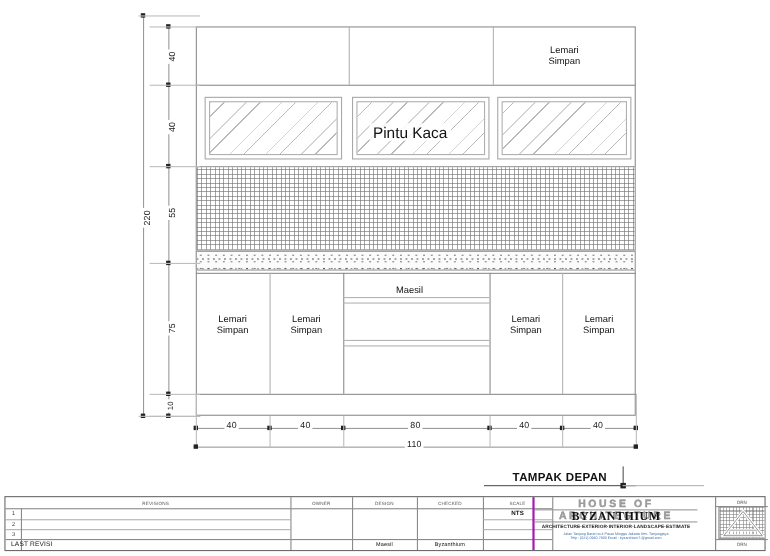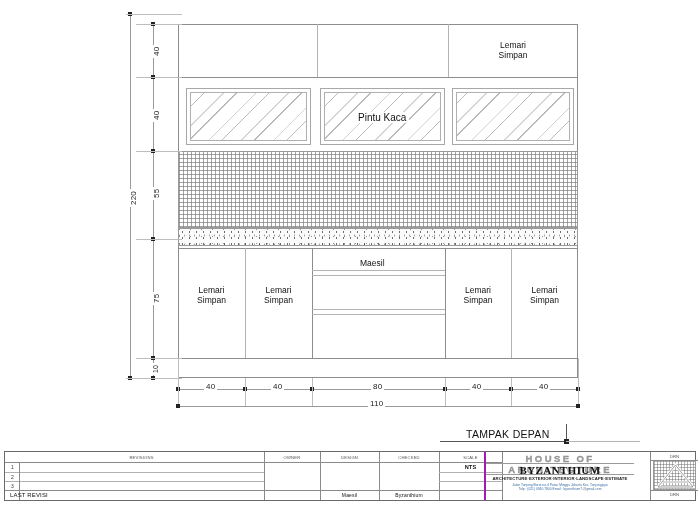--- a/index.html
+++ b/index.html
@@ -62,21 +62,21 @@
        radial-gradient(rgba(60,60,60,.75) 0.6px, transparent 0.7px),
        radial-gradient(rgba(90,90,90,.55) 0.5px, transparent 0.6px),
        radial-gradient(rgba(40,40,40,.5) 0.5px, transparent 0.6px);
      background-size:7px 6px, 5px 9px, 11px 7px;
      background-position:0 0, 3px 2px, 6px 4px;
   }
   .matlabel{position:absolute;font-size:9px;color:#111;white-space:nowrap;
      background:rgba(255,255,255,.86);padding:0 3px;}
 
   
-  #viewtitle{position:absolute;font-size:10.5px;font-weight:normal;letter-spacing:.3px;color:#111;}
+  #viewtitle{position:absolute;font-size:10.5px;font-weight:bold;letter-spacing:.3px;color:#111;}
 
   
   #tblock{position:absolute;left:4px;top:451px;width:692px;height:50px;
           border:1px solid #6a6a6a;box-sizing:border-box;background:#fff;}
   .tbcell{position:absolute;box-sizing:border-box;font-size:4.6px;color:#2a2a2a;
           display:flex;align-items:center;justify-content:center;text-align:center;
           letter-spacing:.15px;overflow:hidden;}
   .tbhdr{font-size:4.2px;color:#555;}
   .lastrev{font-size:6px;color:#111;justify-content:flex-start;padding-left:5px;}
   .revnum{font-size:5px;color:#333;justify-content:flex-start;padding-left:6px;}
@@ -128,21 +128,21 @@
 
   <div class="glassdoor" style="left:186px;top:88px;width:125px;height:57px;">
     <div class="glassinner"></div>
   </div>
   <div class="glassdoor" style="left:320px;top:88px;width:125px;height:57px;">
     <div class="glassinner"></div>
   </div>
   <div class="glassdoor" style="left:452px;top:88px;width:122px;height:57px;">
     <div class="glassinner"></div>
   </div>
-  <div class="matlabel" style="left:355px;top:112px;font-size:10px;">Pintu Kaca</div>
+  <div class="matlabel" style="left:336px;top:112px;font-size:14px;">Pintu Kaca</div>
 
   <div class="mosaic" style="left:178px;top:151px;width:400px;height:77px;"></div>
 
   <div class="granite" style="left:178px;top:228px;width:400px;height:18px;"></div>
 
   <div class="hline" style="left:178px;top:248px;width:400px;"></div>
 
   <div class="vline thin" style="left:245px;top:248px;height:110px;"></div>
   <div class="vline" style="left:312px;top:248px;height:110px;"></div>
   <div class="vline" style="left:445px;top:248px;height:110px;"></div>

